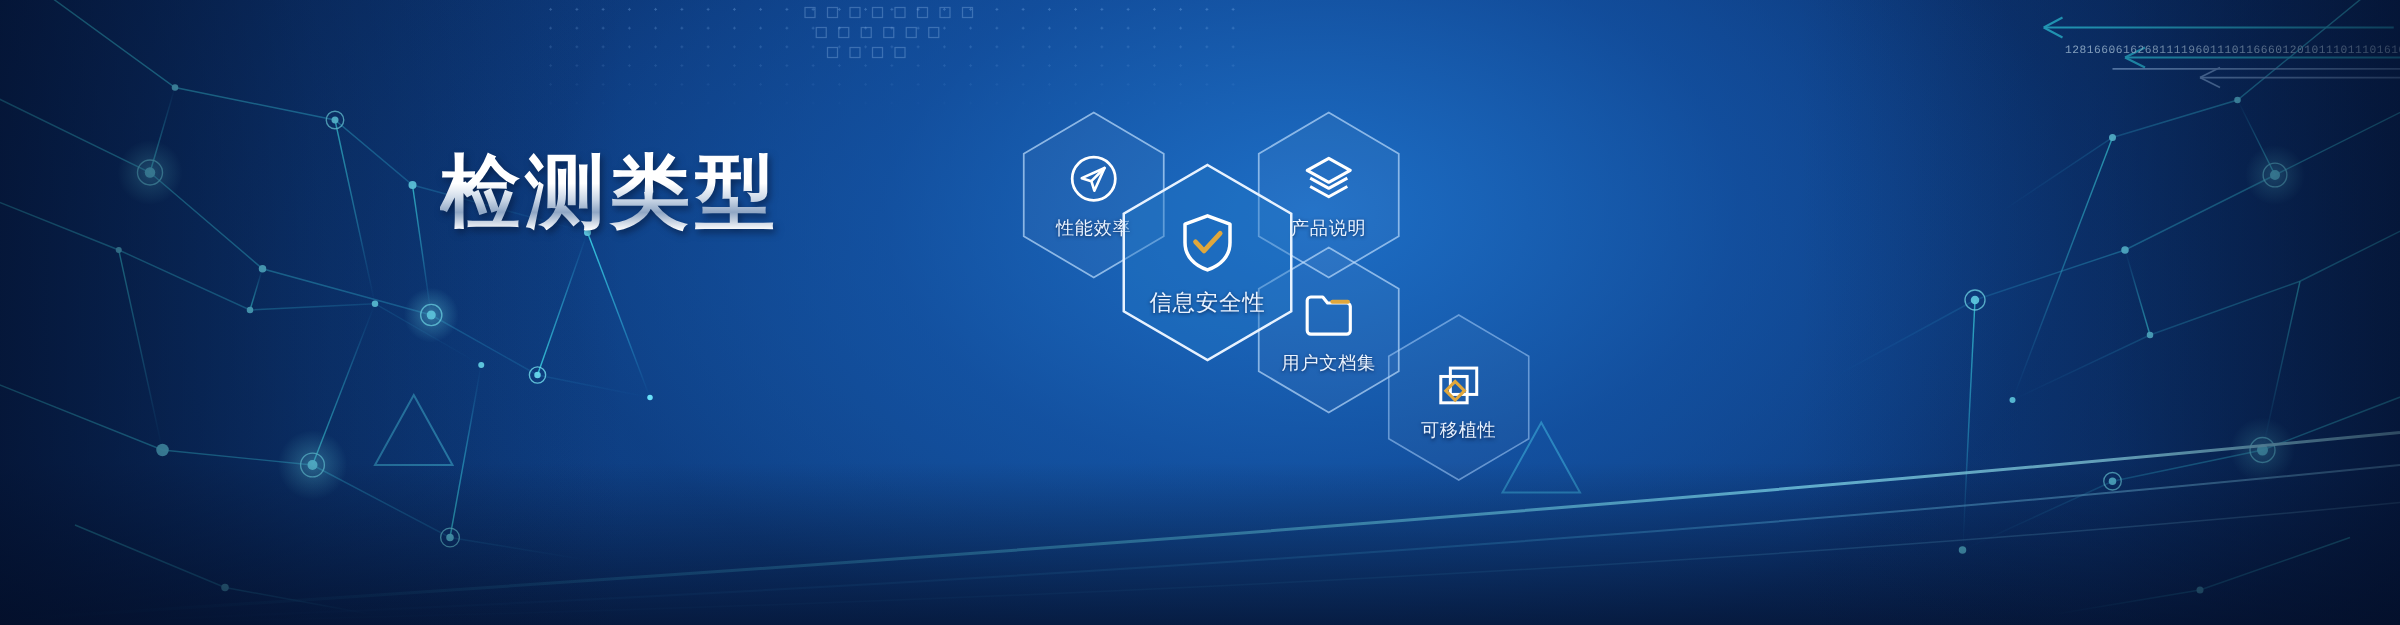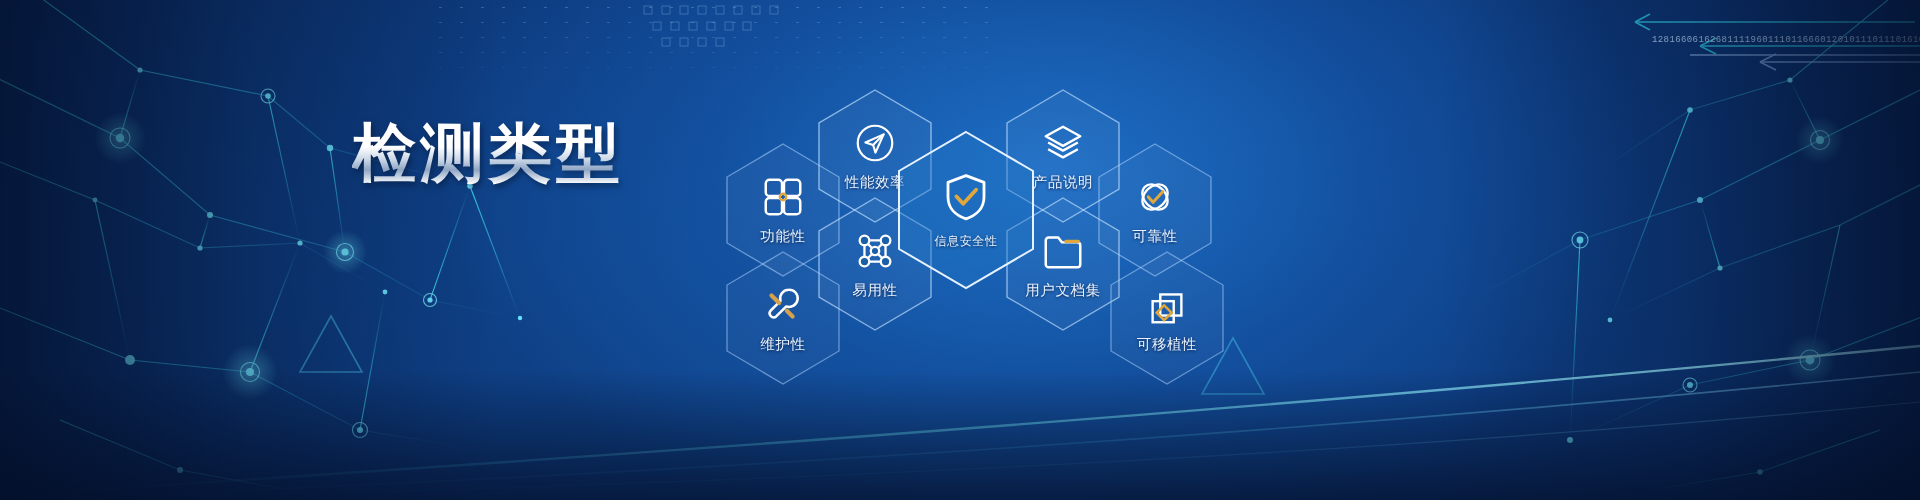--- a/index.html
+++ b/index.html
@@ -56,21 +56,21 @@
     display:flex;flex-direction:column;align-items:center;justify-content:center;
   }
   .hex .hexbg{position:absolute;inset:0;}
   .hex .ico{position:relative;width:46px;height:46px;margin-bottom:7px;}
   .hex .lbl{
     position:relative;font-size:14.5px;color:#eaf3ff;letter-spacing:.6px;
     text-shadow:0 1px 3px rgba(0,18,52,.75);white-space:nowrap;
   }
   .hex.big{width:140px;height:160px;}
   .hex.big .ico{width:54px;height:54px;margin-bottom:9px;}
-  .hex.big .lbl{font-size:12px;}
+  .hex.big .lbl{font-size:18px;}
   
   .sweep{position:absolute;left:0;bottom:0;width:1920px;height:170px;}
   
   .tri{position:absolute;}
 </style>
 </head>
 <body>
 
 <div id="banner">
 
@@ -246,77 +246,34 @@
   <div class="layer vignette"></div>
 
   <div id="content">
 
     <div id="text-block">
       <h1 id="page-title">检测类型</h1>
     </div>
 
     <div id="hex-cluster">
 
-      <div class="hex" style="left:24px;top:96px;">
-        <svg class="hexbg" viewBox="0 0 118 136">
-          <polygon points="59,2 115,35 115,101 59,134 3,101 3,35" fill="rgba(255,255,255,0.035)" stroke="rgba(175,212,255,0.55)" stroke-width="1.3"></polygon>
-        </svg>
-        <svg class="ico" viewBox="0 0 48 48">
-          <g fill="none" stroke="#ffffff" stroke-width="2.6" stroke-linecap="round">
-            <path d="M19 6 H10 a4 4 0 0 0 -4 4 V19 a4 4 0 0 0 4 4 H19 a4 4 0 0 0 4 -4 V10 a4 4 0 0 0 -4 -4 Z"></path>
-            <path d="M38 6 H29 a4 4 0 0 0 -4 4 V19 a4 4 0 0 0 4 4 H38 a4 4 0 0 0 4 -4 V10 a4 4 0 0 0 -4 -4 Z"></path>
-            <path d="M19 25 H10 a4 4 0 0 0 -4 4 V38 a4 4 0 0 0 4 4 H19 a4 4 0 0 0 4 -4 V29 a4 4 0 0 0 -4 -4 Z"></path>
-            <path d="M38 25 H29 a4 4 0 0 0 -4 4 V38 a4 4 0 0 0 4 4 H38 a4 4 0 0 0 4 -4 V29 a4 4 0 0 0 -4 -4 Z"></path>
-          </g>
-          <circle cx="24" cy="24" r="3.4" fill="none" stroke="#e0a73c" stroke-width="2.4"></circle>
-        </svg>
-        <span class="lbl">功能性</span>
-      </div>
 
       <div class="hex" style="left:116px;top:42px;font-family:Liberation Mono, monospace;">
         <svg class="hexbg" viewBox="0 0 118 136">
           <polygon points="59,2 115,35 115,101 59,134 3,101 3,35" fill="rgba(255,255,255,0.04)" stroke="rgba(195,225,255,0.68)" stroke-width="1.4"></polygon>
         </svg>
         <svg class="ico" viewBox="0 0 48 48">
           <circle cx="24" cy="24" r="18" fill="none" stroke="#ffffff" stroke-width="2.3"></circle>
           <path d="M33 15 L14 23.5 L22 26 L24.5 34 Z" fill="none" stroke="#ffffff" stroke-width="2.2" stroke-linejoin="round"></path>
           <path d="M33 15 L22 26" fill="none" stroke="#ffffff" stroke-width="2.2" stroke-linecap="round"></path>
         </svg>
         <span class="lbl">性能效率</span>
       </div>
 
-      <div class="hex" style="left:116px;top:150px;">
-        <svg class="hexbg" viewBox="0 0 118 136">
-          <polygon points="59,2 115,35 115,101 59,134 3,101 3,35" fill="rgba(255,255,255,0.04)" stroke="rgba(195,225,255,0.66)" stroke-width="1.4"></polygon>
-        </svg>
-        <svg class="ico" viewBox="0 0 48 48">
-          <g fill="none" stroke="#ffffff" stroke-width="2.4">
-            <path d="M13 13 L35 13 L35 35 L13 35 Z"></path>
-            <path d="M13 13 L35 35 M35 13 L13 35"></path>
-            <circle cx="13" cy="13" r="5" fill="#1a5fa8"></circle>
-            <circle cx="35" cy="13" r="5" fill="#1a5fa8"></circle>
-            <circle cx="13" cy="35" r="5" fill="#1a5fa8"></circle>
-            <circle cx="35" cy="35" r="5" fill="#1a5fa8"></circle>
-            <circle cx="24" cy="24" r="4.4" fill="#1a5fa8"></circle>
-          </g>
-        </svg>
-        <span class="lbl">易用性</span>
-      </div>
-
-      <div class="hex" style="left:24px;top:204px;">
-        <svg class="hexbg" viewBox="0 0 118 136">
-          <polygon points="59,2 115,35 115,101 59,134 3,101 3,35" fill="rgba(255,255,255,0.03)" stroke="rgba(175,212,255,0.52)" stroke-width="1.3"></polygon>
-        </svg>
-        <svg class="ico" viewBox="0 0 48 48">
-          <path d="M30 8 a9 9 0 0 0 -8.6 11.6 L11 30 a4.2 4.2 0 0 0 5.9 5.9 L27.4 25.5 A9 9 0 1 0 30 8 Z" fill="none" stroke="#ffffff" stroke-width="2.6" stroke-linejoin="round"></path>
-          <path d="M12 14 L20 22" stroke="#d6a14a" stroke-width="4.4" stroke-linecap="round"></path>
-          <path d="M28 30 L34 36" stroke="#d6a14a" stroke-width="4.4" stroke-linecap="round"></path>
-        </svg>
-        <span class="lbl">维护性</span>
-      </div>
+
 
       <div class="hex big" style="left:196px;top:84px;z-index:4;">
         <svg class="hexbg" viewBox="0 0 140 160">
           <polygon points="70,2 137,41 137,119 70,158 3,119 3,41" fill="rgba(34,116,196,0.42)" stroke="#e7f2ff" stroke-width="2"></polygon>
         </svg>
         <svg class="ico" viewBox="0 0 48 48">
           <path d="M24 5 L40 11 V24 c0 10 -7 16.5 -16 19.5 C15 40.5 8 34 8 24 V11 Z" fill="none" stroke="#ffffff" stroke-width="2.5" stroke-linejoin="round"></path>
           <path d="M15.5 23.5 L21.5 30 L33 17.5" fill="none" stroke="#e0a73c" stroke-width="3.4" stroke-linecap="round" stroke-linejoin="round"></path>
         </svg>
         <span class="lbl">信息安全性</span>
@@ -341,33 +298,20 @@
         <svg class="ico" viewBox="0 0 48 48">
           <g fill="none" stroke="#ffffff" stroke-width="2.5" stroke-linejoin="round">
             <path d="M24 7 L42 17 L24 27 L6 17 Z"></path>
             <path d="M8.5 23.5 L24 32 L39.5 23.5"></path>
             <path d="M8.5 30.5 L24 39 L39.5 30.5"></path>
           </g>
         </svg>
         <span class="lbl">产品说明</span>
       </div>
 
-      <div class="hex" style="left:396px;top:96px;">
-        <svg class="hexbg" viewBox="0 0 118 136">
-          <polygon points="59,2 115,35 115,101 59,134 3,101 3,35" fill="rgba(255,255,255,0.035)" stroke="rgba(175,212,255,0.55)" stroke-width="1.3"></polygon>
-        </svg>
-        <svg class="ico" viewBox="0 0 48 48">
-          <g fill="none" stroke="#ffffff" stroke-width="2.4">
-            <ellipse cx="24" cy="24" rx="15" ry="11" transform="rotate(45 24 24)"></ellipse>
-            <ellipse cx="24" cy="24" rx="15" ry="11" transform="rotate(-45 24 24)"></ellipse>
-          </g>
-          <path d="M17 24 L22 29.5 L32 18.5" fill="none" stroke="#e0a73c" stroke-width="3.2" stroke-linecap="round" stroke-linejoin="round"></path>
-        </svg>
-        <span class="lbl">可靠性</span>
-      </div>
 
       <div class="hex" style="left:408px;top:204px;">
         <svg class="hexbg" viewBox="0 0 118 136">
           <polygon points="59,2 115,35 115,101 59,134 3,101 3,35" fill="rgba(255,255,255,0.03)" stroke="rgba(175,212,255,0.52)" stroke-width="1.3"></polygon>
         </svg>
         <svg class="ico" viewBox="0 0 48 48">
           <g fill="none" stroke="#ffffff" stroke-width="2.5">
             <rect x="17" y="13" width="22" height="22"></rect>
             <rect x="9" y="20" width="22" height="22"></rect>
           </g>

